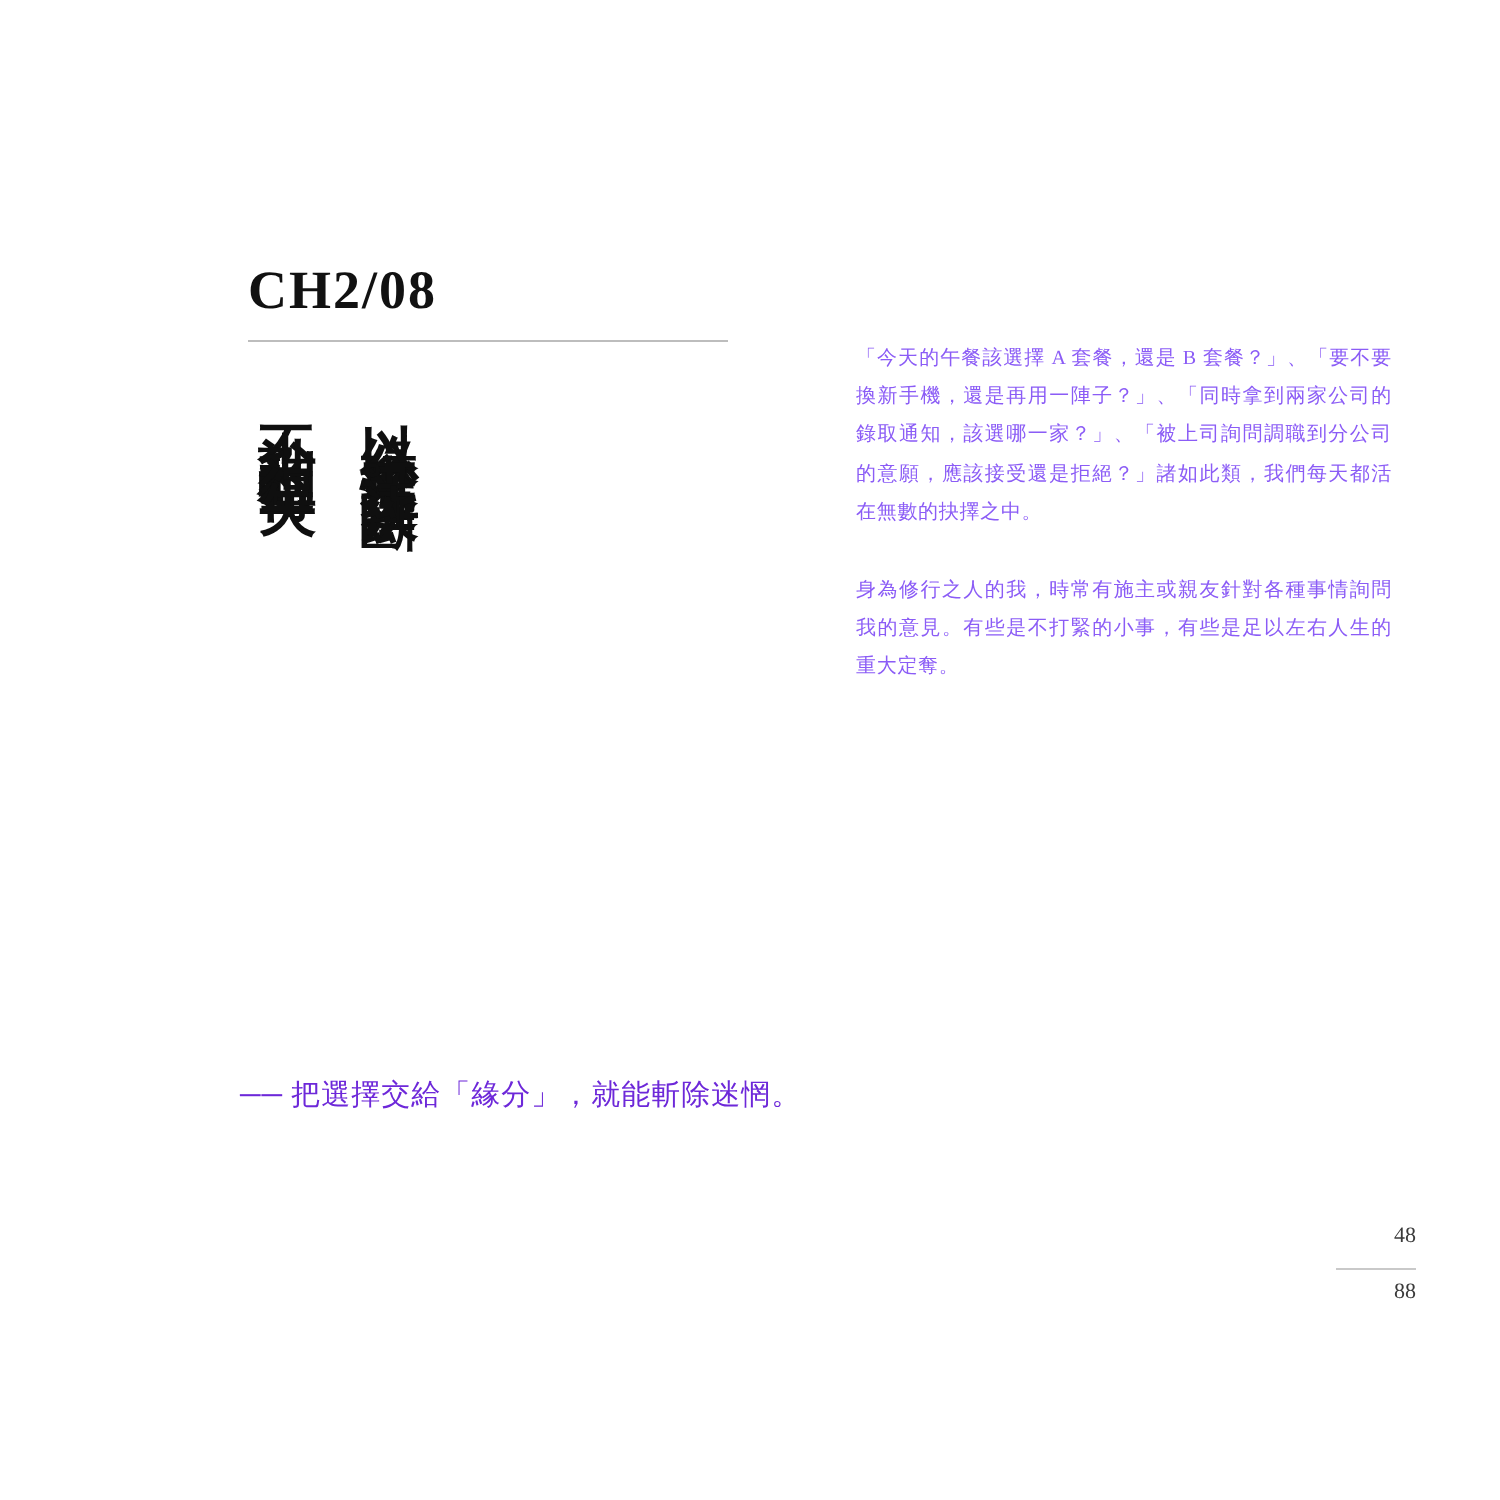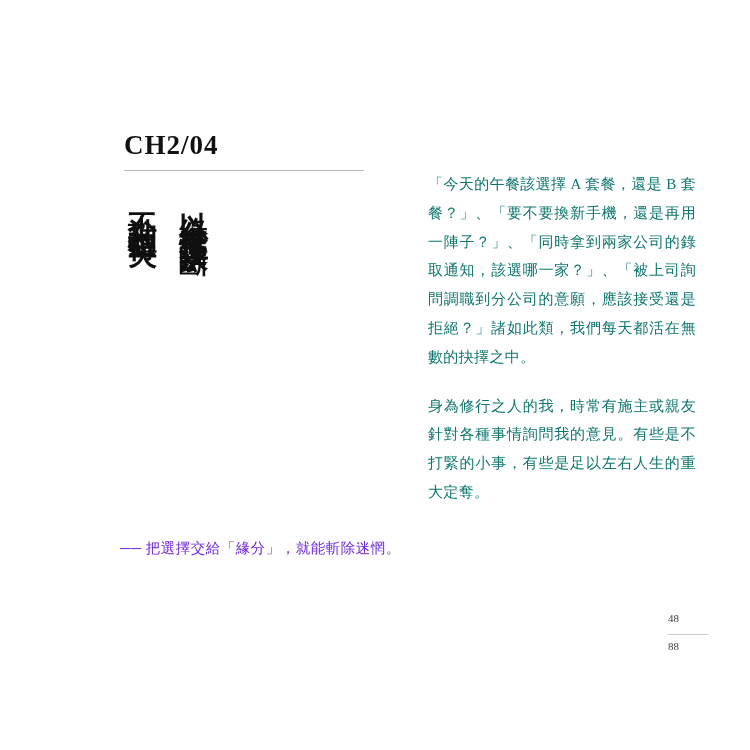--- a/index.html
+++ b/index.html
@@ -89,34 +89,35 @@
   }
 
   
   .right-col {
     position: absolute;
     left: 428px;
     top: 170px;
     width: 268px;
   }
   .para {
-    font-size: 15px;
+    font-size: 10px;
     line-height: 1.92;
     letter-spacing: 0.35px;
     text-align: justify;
     margin: 0 0 20px 0;
-    color: #0f766e;
+    color: #8b5cf6;
   }
   .para:last-child { margin-bottom: 0; }
 
   
   .folio {
     position: absolute;
     right: 42px;
     width: 40px;
+    text-align: right;
     font-size: 11px;
     color: #3a3a3a;
     font-family: "Liberation Serif", serif;
   }
   .folio-top { top: 612px; }
   .folio-rule {
     position: absolute;
     right: 42px;
     top: 634px;
     width: 40px;
@@ -126,21 +127,21 @@
   .folio-bottom { top: 640px; }
 </style>
 </head>
 <body>
 
 <div class="page">
 
   <div class="left-col">
 
     <div class="chapter-line">
-      <span class="ch-num">CH2</span><span class="ch-num">/</span><span class="ch-num">04</span>
+      <span class="ch-num">CH2</span><span class="ch-num">/</span><span class="ch-num">08</span>
     </div>
     <div class="chapter-rule"></div>
 
     <div class="v-title">
       <span class="vline">以緣分來迅速決斷。</span>
       <span class="vline short">不計利益得失，</span>
     </div>
 
     <div class="lead-note">── 把選擇交給「緣分」，就能斬除迷惘。</div>
   </div>

